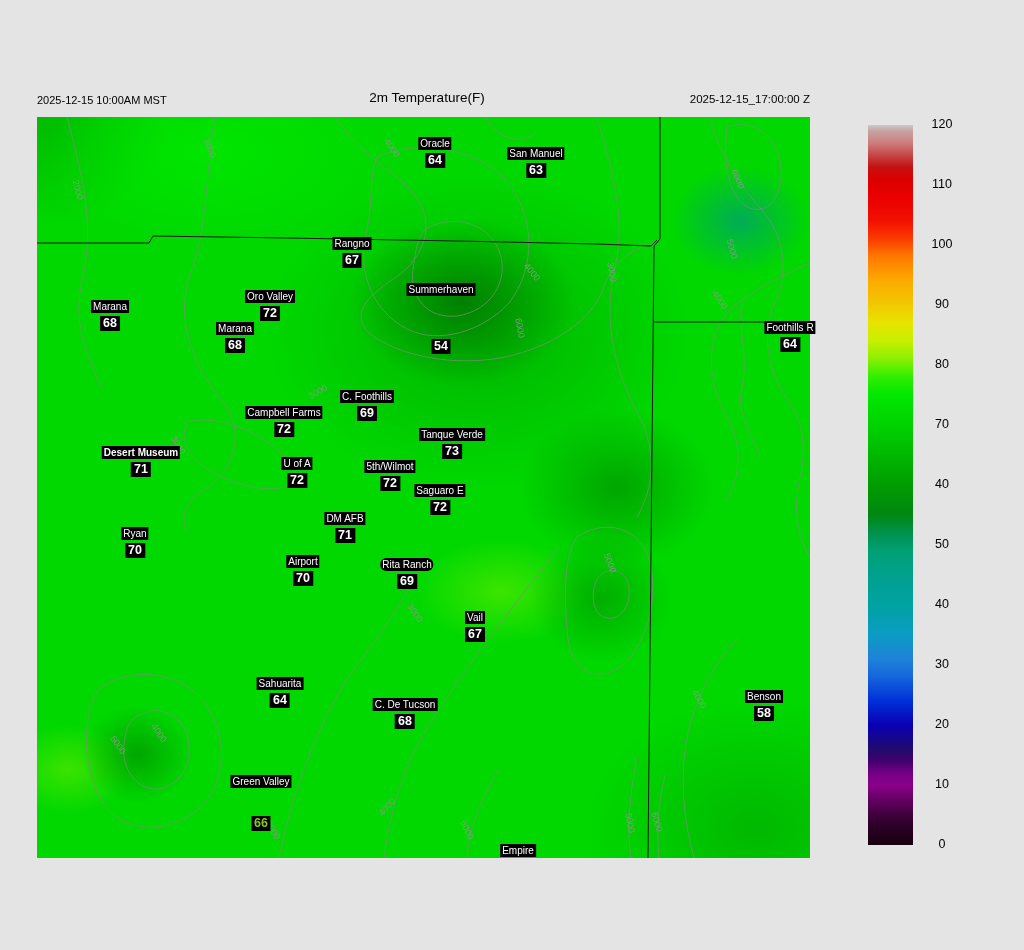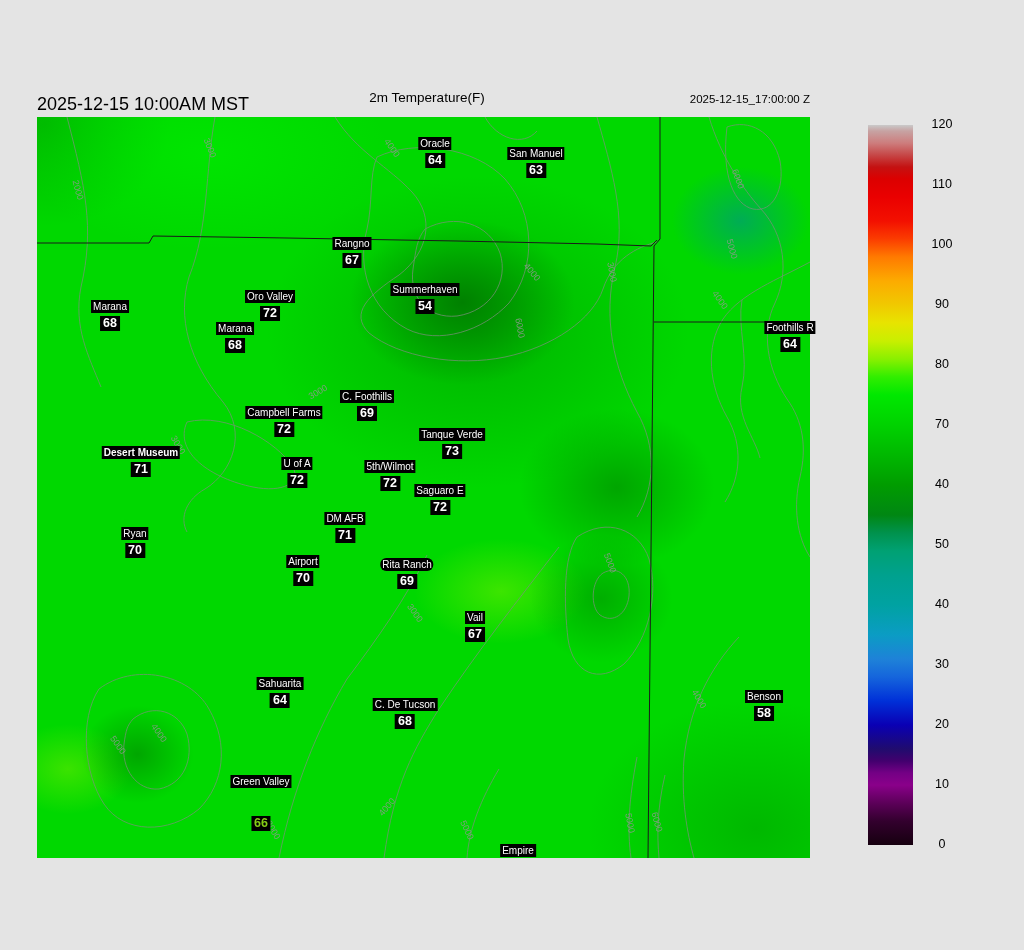--- a/index.html
+++ b/index.html
@@ -2,21 +2,21 @@
 <html><head>
 <meta charset="utf-8">
 <style>
   html,body { margin:0; padding:0; }
   body {
     width:1024px; height:950px; position:relative; overflow:hidden;
     background:#e4e4e4;
     font-family:"Liberation Sans", sans-serif;
     color:#000;
   }
-  .hdr-left  { position:absolute; left:37px;  top:94px;  font-size:18px;text-align:center; }
+  .hdr-left  { position:absolute; left:37px;  top:94px;  font-size:11px;text-align:center; }
   .hdr-title { position:absolute; left:282px; top:90px;  width:290px; text-align:center; font-size:13.5px; }
   .hdr-right { position:absolute; left:660px; top:93px;  width:150px; text-align:right; font-size:11.5px; }
 
   .map {
     position:absolute; left:37px; top:117px; width:773px; height:741px;
     background:
       radial-gradient(95px 75px at 91% 14%,  rgba(0,165,100,0.85), rgba(0,165,100,0) 72%),
       radial-gradient(150px 110px at 55% 25%, rgba(0,118,0,0.85), rgba(0,118,0,0) 75%),
       radial-gradient(270px 200px at 57% 29%, rgba(0,145,0,0.50), rgba(0,145,0,0) 78%),
       radial-gradient(130px 105px at 75% 50%, rgba(0,132,0,0.60), rgba(0,132,0,0) 75%),
@@ -125,21 +125,21 @@
         <span class="st-val" style="background: rgb(0, 0, 0); color: rgb(255, 255, 255);">63</span>
       </div>
       <div class="station" style="left: 315px; top: 120px;">
         <span class="st-name" style="background: rgb(0, 0, 0); color: rgb(255, 255, 255);">Rangno</span>
         <span class="st-val" style="background: rgb(0, 0, 0); color: rgb(255, 255, 255);">67</span>
       </div>
       <div class="station" style="left: 233px; top: 173px;">
         <span class="st-name" style="background: rgb(0, 0, 0); color: rgb(255, 255, 255);">Oro Valley</span>
         <span class="st-val" style="background: rgb(0, 0, 0); color: rgb(255, 255, 255);">72</span>
       </div>
-      <div class="station" style="left: 388px; top: 166px;">
+      <div class="station" style="left: 404px; top: 166px; gap: 40px;">
         <span class="st-name" style="background: rgb(0, 0, 0); color: rgb(255, 255, 255);">Summerhaven</span>
         <span class="st-val" style="background: rgb(0, 0, 0); color: rgb(255, 255, 255);">54</span>
       </div>
       <div class="station" style="left: 73px; top: 183px;">
         <span class="st-name" style="background: rgb(0, 0, 0); color: rgb(255, 255, 255);">Marana</span>
         <span class="st-val" style="background: rgb(0, 0, 0); color: rgb(255, 255, 255);">68</span>
       </div>
       <div class="station" style="left: 198px; top: 205px;">
         <span class="st-name" style="background: rgb(0, 0, 0); color: rgb(255, 255, 255);">Marana</span>
         <span class="st-val" style="background: rgb(0, 0, 0); color: rgb(255, 255, 255);">68</span>

